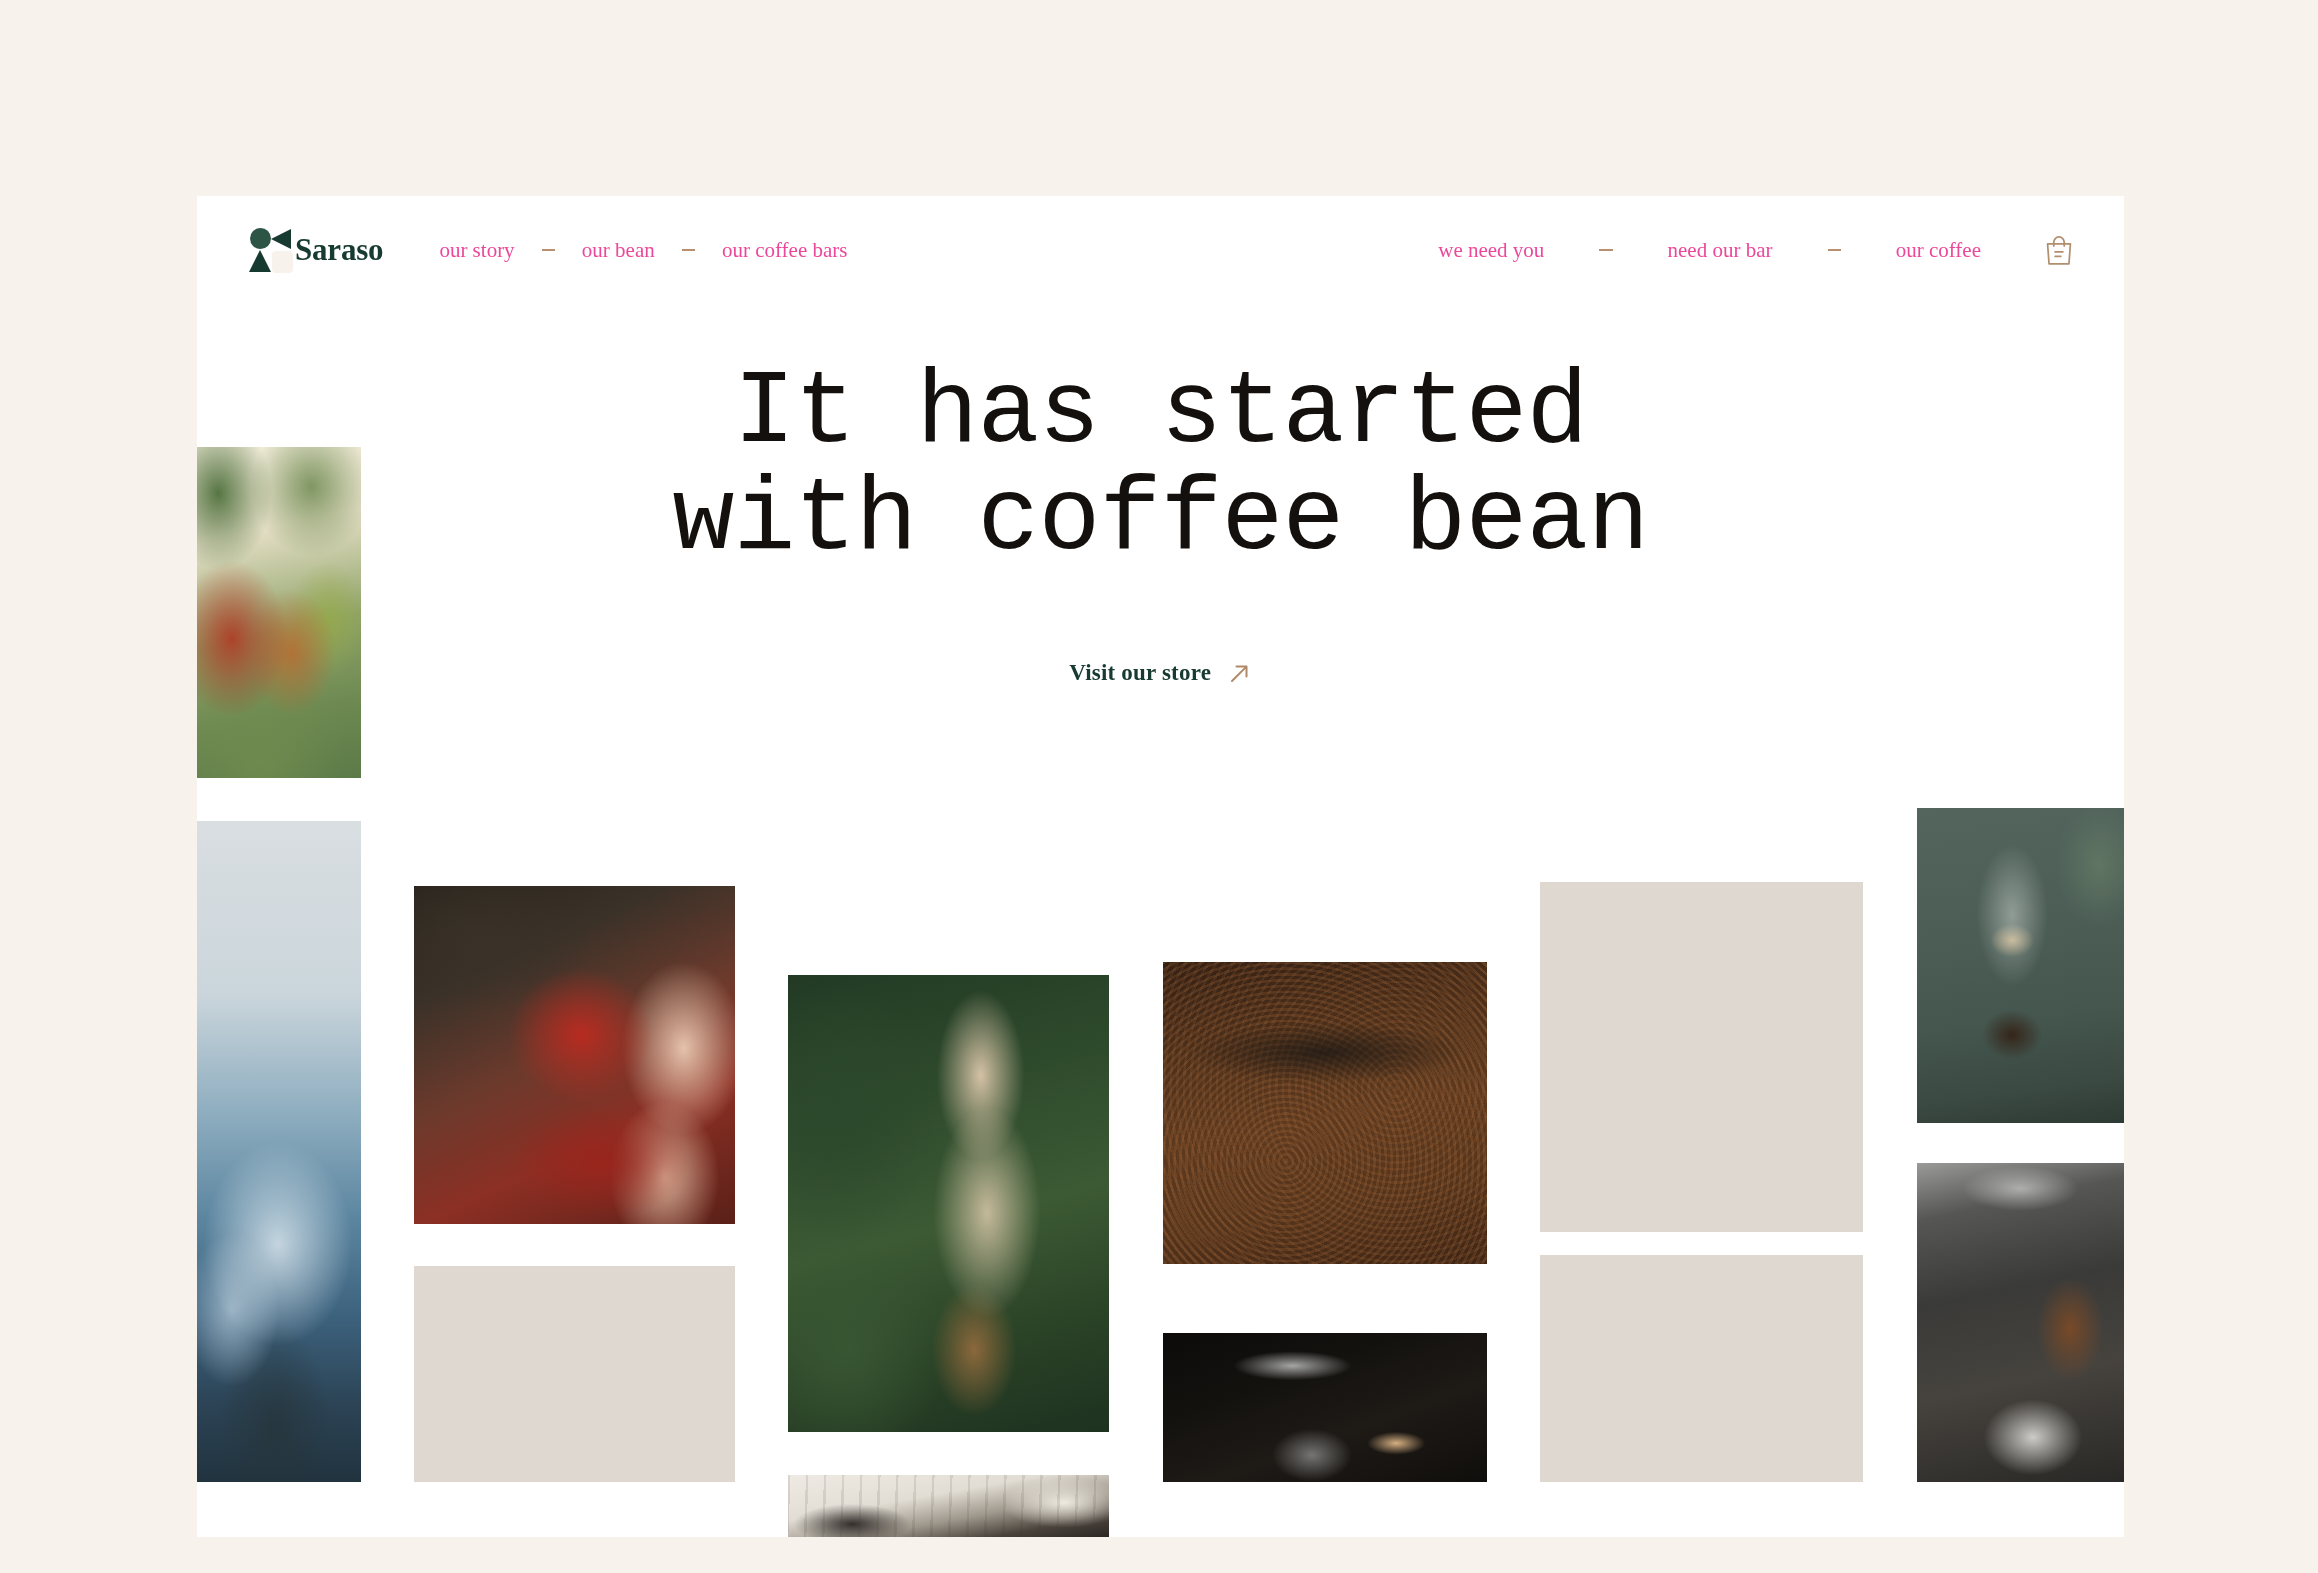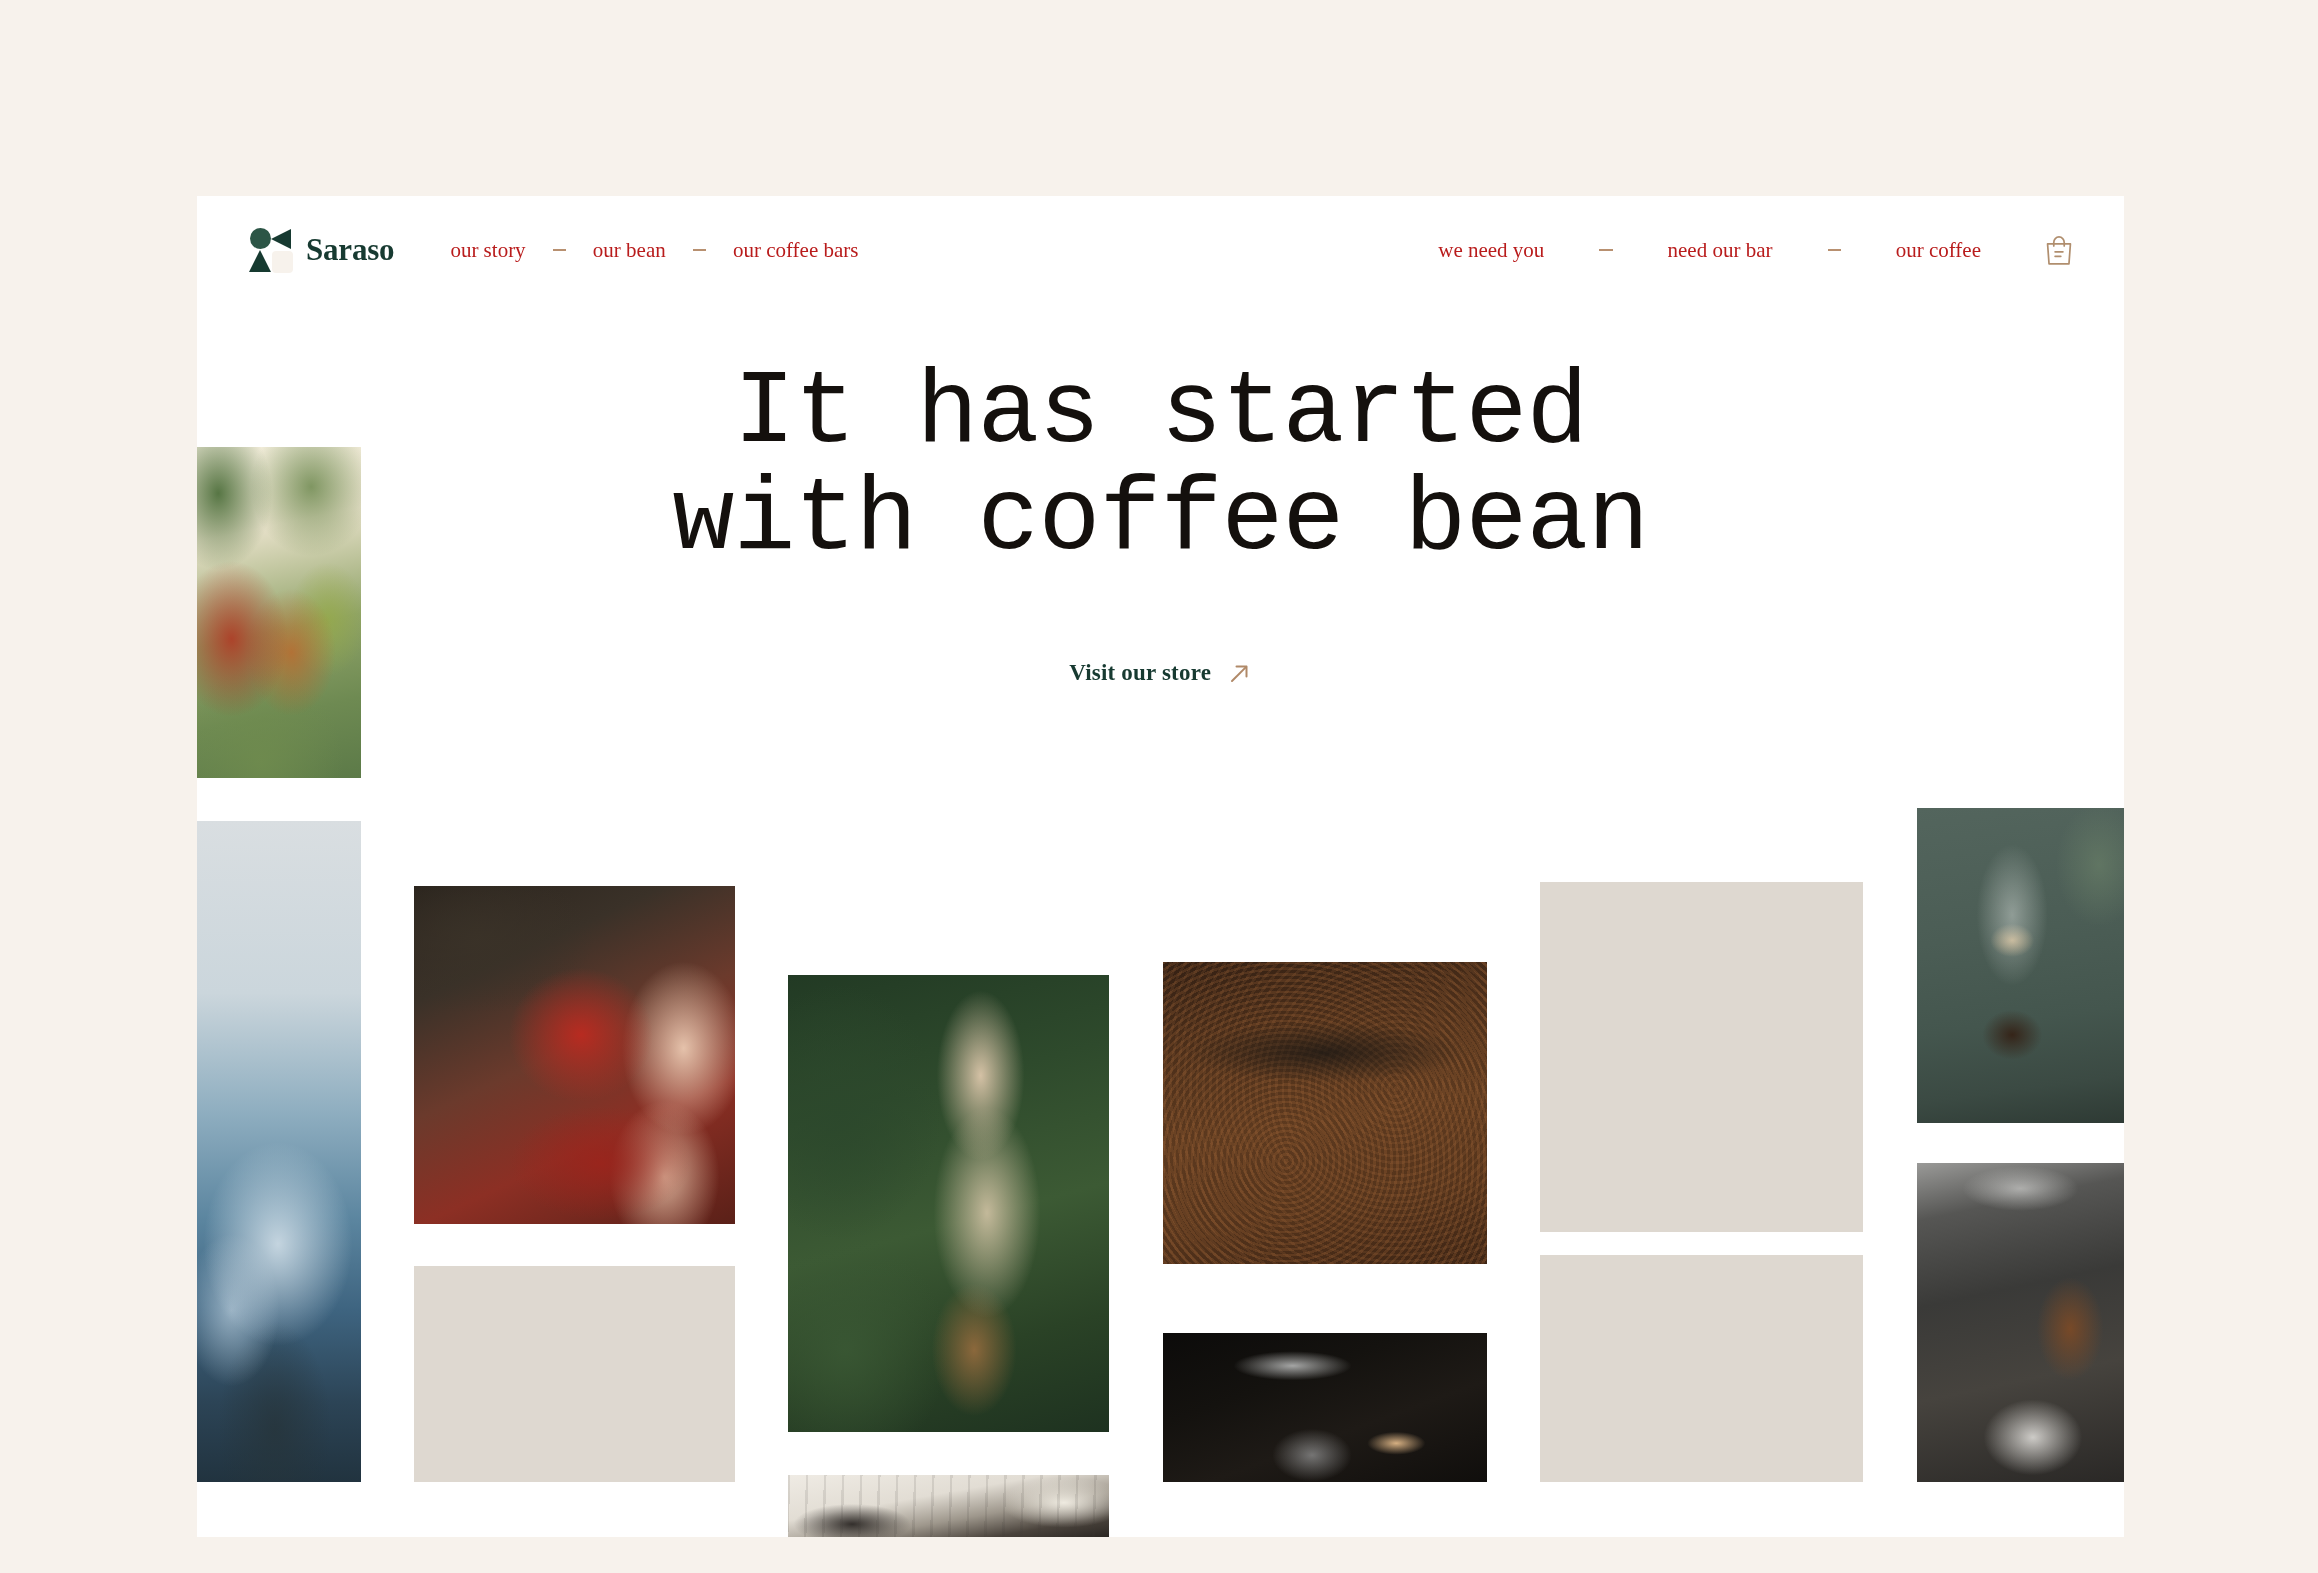--- a/index.html
+++ b/index.html
@@ -36,21 +36,21 @@
     width: 100%;
     height: 108px;
     display: flex;
     align-items: center;
     padding: 0 48px 0 50px;
   }
 
   .brand {
     display: flex;
     align-items: center;
-    gap: 13px;
+    gap: 2px;
     margin-right: 46px;
     text-decoration: none;
   }
 
   .brand-mark {
     position: relative;
     width: 46px;
     height: 46px;
     flex: 0 0 46px;
   }
@@ -97,21 +97,21 @@
   .nav-group {
     display: flex;
     align-items: center;
   }
   .nav-group.nav-left { margin-left: 10px; }
   .nav-group.nav-right { margin-left: auto; gap: 24px; }
 
   .nav-link {
     font-family: "Liberation Serif", "DejaVu Serif", serif;
     font-size: 21px;
-    color: #b91c1c;
+    color: #ec4899;
     text-decoration: none;
     white-space: nowrap;
     line-height: 1;
   }
 
   .nav-sep {
     display: inline-block;
     width: 13.2px;
     height: 1.7px;
     background: #B89070;

